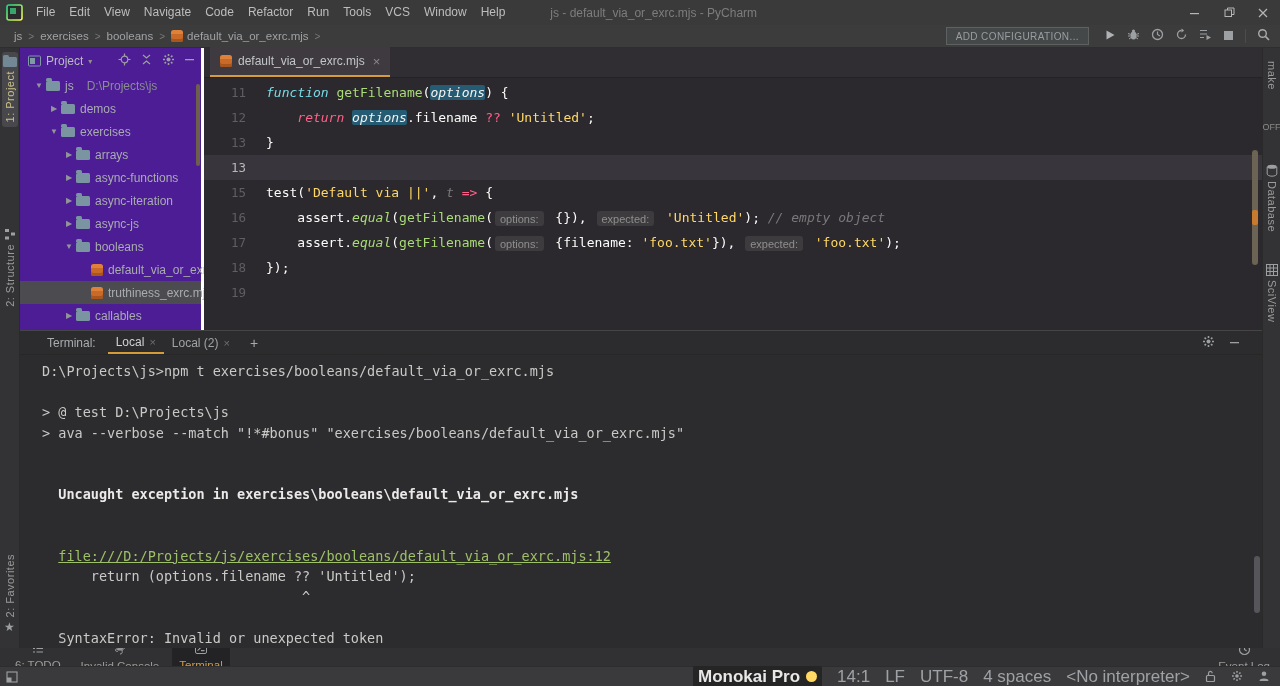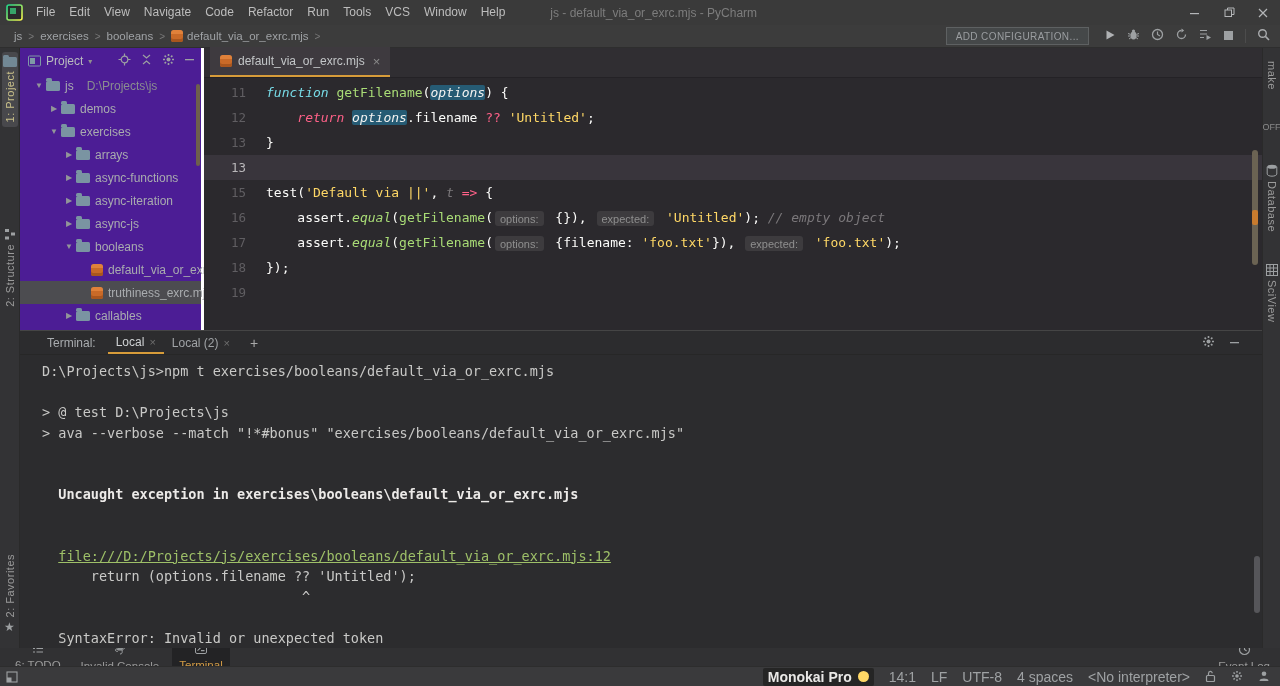--- a/index.html
+++ b/index.html
@@ -98,21 +98,21 @@
   .tline { height:20.5px; line-height:20.5px; min-height:20.5px; white-space:pre; }
   .t-bold { font-weight:bold; color:#eceae8; }
   .t-link { color:#9ec068; text-decoration:underline; }
   .tscroll { position:absolute; right:2px; top:225px; width:6px; height:57px; background:#56565a; border-radius:3px; }
 
   
   .bottombar { height:18px; background:#313133; display:flex; align-items:center; padding:0 10px 0 8px; gap:4px; font-size:11.5px; color:#9b9b9b; flex-shrink:0; }
   .bbtn { display:flex; align-items:center; gap:5px; padding:1px 7px; border-radius:2px;flex-direction:column; }
   .bbtn.active { background:#232325; color:#d09a45; }
   .bb-right { margin-left:auto; display:flex; align-items:center; gap:4px;flex-direction:column; }
-  .statusbar { height:20px; background:#3a3a3c; border-top:1px solid #2d2d2d; display:flex; align-items:center; padding:0 10px 0 6px; font-size:14px; color:#9fa2a4; flex-shrink:0;justify-content:flex-end; }
+  .statusbar { height:20px; background:#3a3a3c; border-top:1px solid #2d2d2d; display:flex; align-items:center; padding:0 10px 0 6px; font-size:17px; color:#9fa2a4; flex-shrink:0;justify-content:flex-end; }
   .sb-spacer { flex:1; }
   .sb-items { display:flex; align-items:center; gap:15px; }
   .theme-chip { display:flex; align-items:center; gap:6px; background:#252525; border-radius:2px; padding:1px 5px; color:#e9e8e6; font-weight:bold; }
   .theme-dot { width:11px; height:11px; border-radius:50%; background:#ffd866; }
 </style>
 </head>
 <body>
 
 <div class="app">
 

